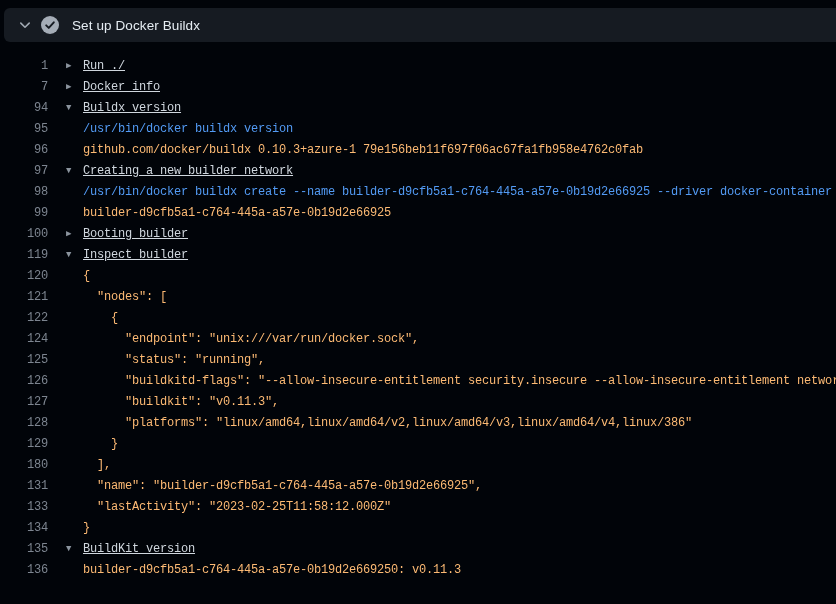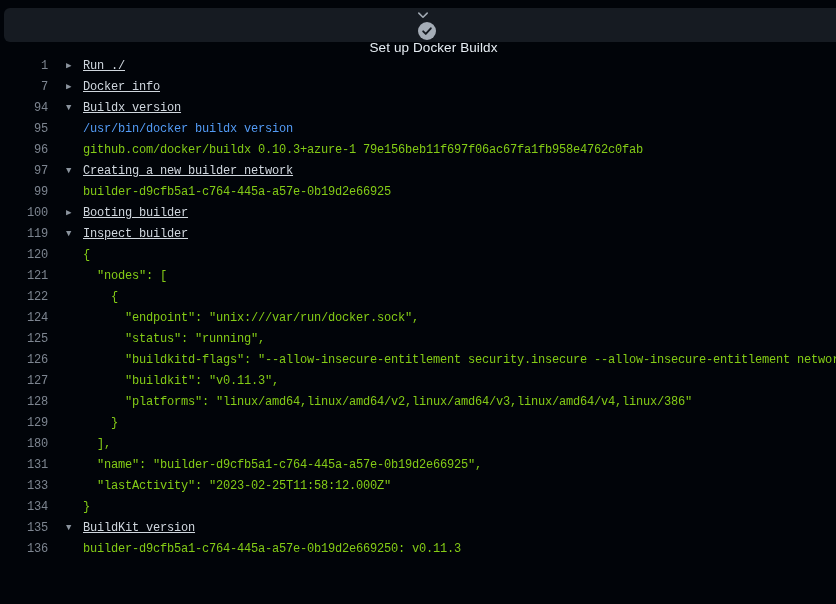--- a/index.html
+++ b/index.html
@@ -10,21 +10,20 @@
     position:relative;
     font-family:"Liberation Sans", sans-serif;
   }
   .titlebar {
     position:absolute; left:4px; top:8px; right:0; height:34px;
     background:#161b22;
     border-radius:6px 0 0 6px;
     display:flex; align-items:center;
     padding-left:14px;
     box-sizing:border-box;
-    flex-direction:column;
   }
   .chev { width:14px; height:14px; display:block; flex:none; margin-right:9px; }
   .check { width:18px; height:18px; display:block; flex:none; }
   .title {
     font-size:13.5px; font-weight:400; color:#e6edf3;
     margin-left:13px; letter-spacing:0.1px;
   }
   .log {
     position:absolute; top:42px; left:0; right:0; bottom:0;
     padding-top:14px;
@@ -37,21 +36,21 @@
     white-space:pre; overflow:hidden;
   }
   .num {
     width:48px; flex:none; text-align:right;
     color:#7d8590;
   }
   .arrow {
     width:17px; flex:none; margin-left:18px;
     color:#8b949e; font-size:9px; line-height:21px;
   }
-  .txt { color:#84cc16; }
+  .txt { color:#fdba74; }
   .txt.group { color:#d0d7de;text-decoration:underline; }
   .txt.command { color:#539bf5; }
 </style>
 </head>
 <body>
 
 <div class="titlebar">
   <svg class="chev" viewBox="0 0 16 16">
     <path d="M3.2 5.8 L8 10.6 L12.8 5.8" stroke="#a0a8b2" stroke-width="1.8" fill="none" stroke-linecap="round" stroke-linejoin="round"></path>
   </svg>
@@ -63,20 +62,21 @@
 </div>
 
 <div class="log">
   <div>
       <div class="row"><span class="num">1</span><span class="arrow">▶</span><span class="txt group">Run ./</span></div>
       <div class="row"><span class="num">7</span><span class="arrow">▶</span><span class="txt group">Docker info</span></div>
       <div class="row"><span class="num">94</span><span class="arrow">▼</span><span class="txt group">Buildx version</span></div>
       <div class="row"><span class="num">95</span><span class="arrow"></span><span class="txt command">/usr/bin/docker buildx version</span></div>
       <div class="row"><span class="num">96</span><span class="arrow"></span><span class="txt output">github.com/docker/buildx 0.10.3+azure-1 79e156beb11f697f06ac67fa1fb958e4762c0fab</span></div>
       <div class="row"><span class="num">97</span><span class="arrow">▼</span><span class="txt group">Creating a new builder network</span></div>
+      <div class="row"><span class="num">98</span><span class="arrow"></span><span class="txt command">/usr/bin/docker buildx create --name builder-d9cfb5a1-c764-445a-a57e-0b19d2e66925 --driver docker-container</span></div>
       <div class="row"><span class="num">99</span><span class="arrow"></span><span class="txt output">builder-d9cfb5a1-c764-445a-a57e-0b19d2e66925</span></div>
       <div class="row"><span class="num">100</span><span class="arrow">▶</span><span class="txt group">Booting builder</span></div>
       <div class="row"><span class="num">119</span><span class="arrow">▼</span><span class="txt group">Inspect builder</span></div>
       <div class="row"><span class="num">120</span><span class="arrow"></span><span class="txt output">{</span></div>
       <div class="row"><span class="num">121</span><span class="arrow"></span><span class="txt output">  "nodes": [</span></div>
       <div class="row"><span class="num">122</span><span class="arrow"></span><span class="txt output">    {</span></div>
       <div class="row"><span class="num">124</span><span class="arrow"></span><span class="txt output">      "endpoint": "unix:///var/run/docker.sock",</span></div>
       <div class="row"><span class="num">125</span><span class="arrow"></span><span class="txt output">      "status": "running",</span></div>
       <div class="row"><span class="num">126</span><span class="arrow"></span><span class="txt output">      "buildkitd-flags": "--allow-insecure-entitlement security.insecure --allow-insecure-entitlement network.host",</span></div>
       <div class="row"><span class="num">127</span><span class="arrow"></span><span class="txt output">      "buildkit": "v0.11.3",</span></div>

